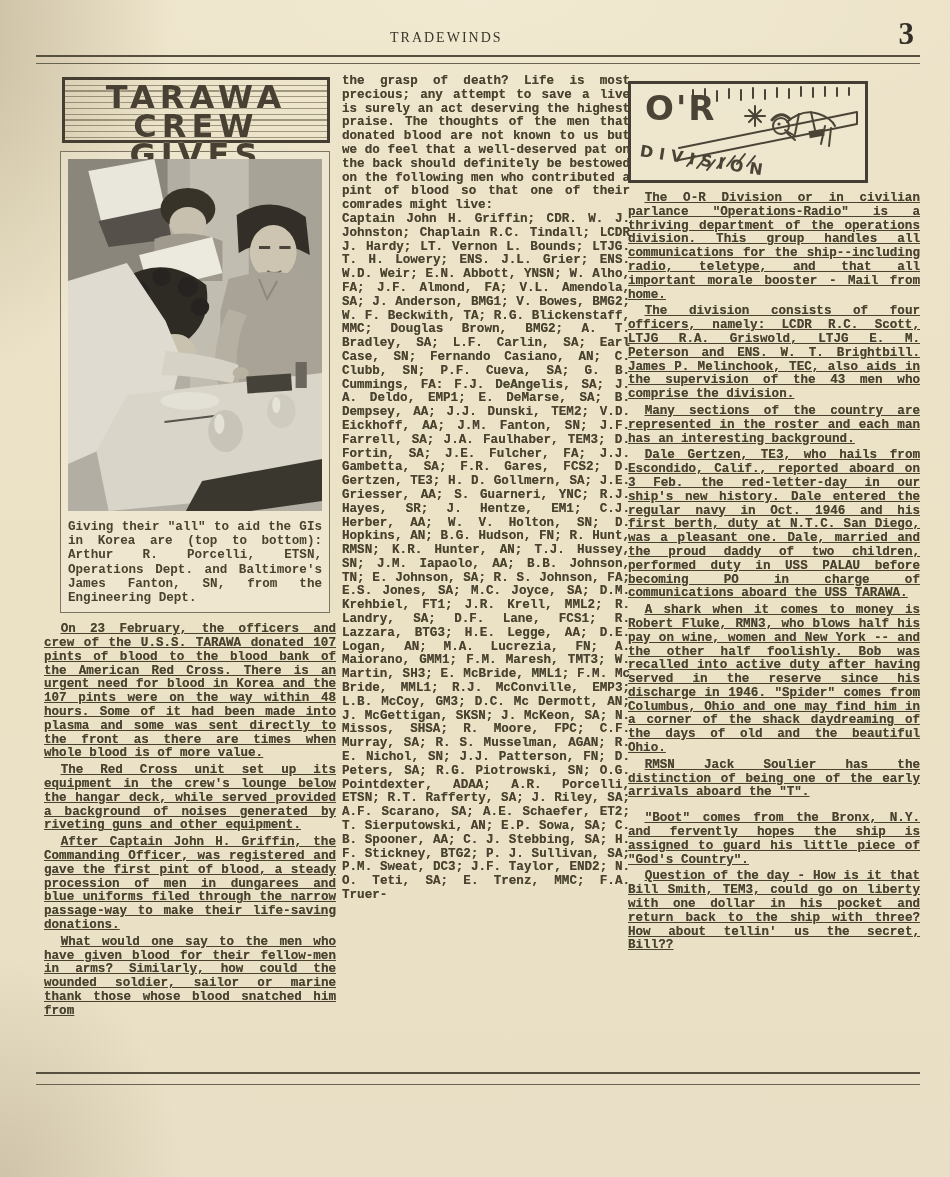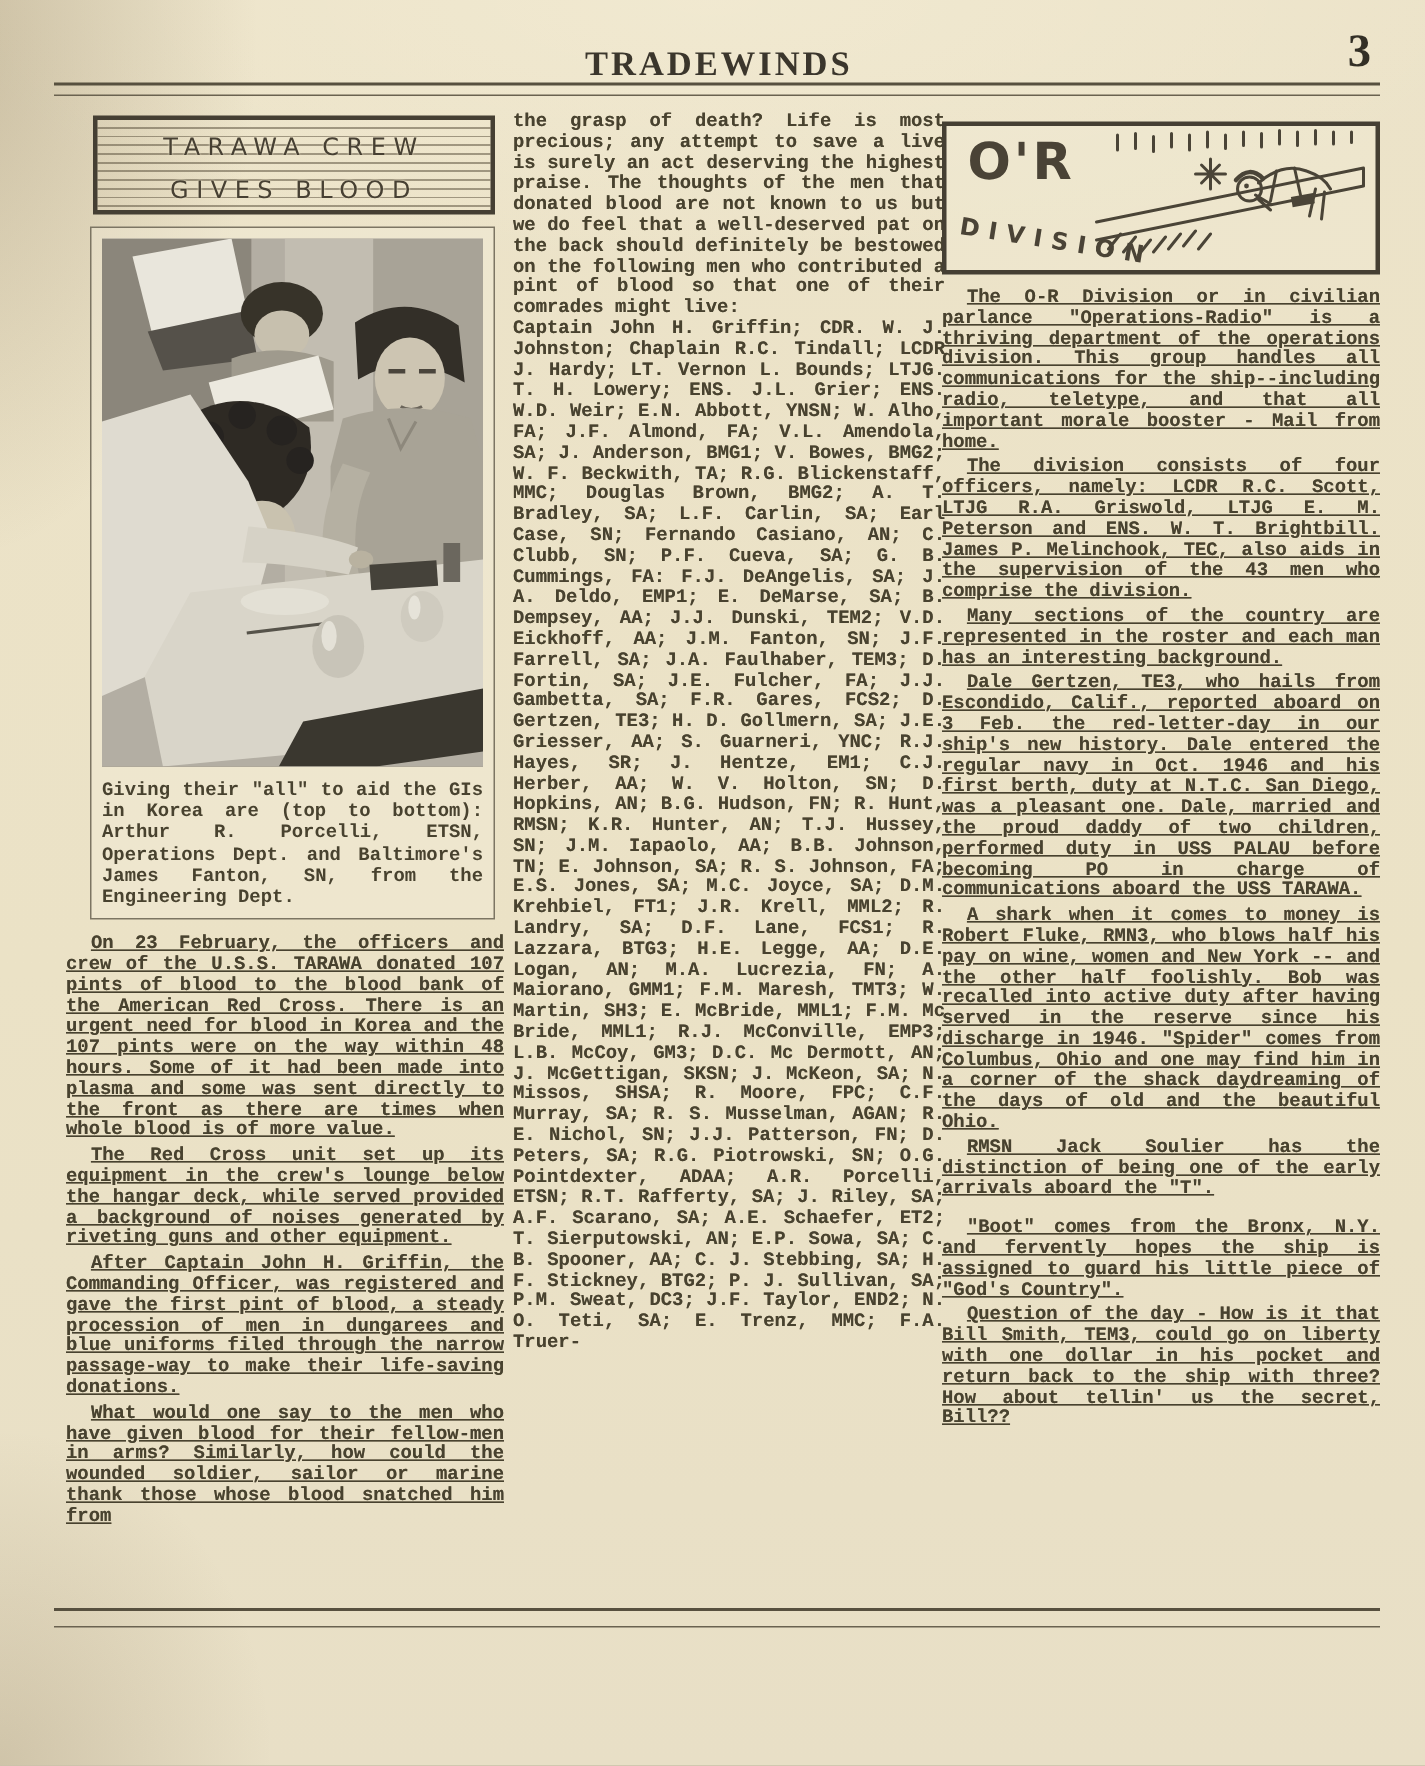--- a/index.html
+++ b/index.html
@@ -9,21 +9,21 @@
       radial-gradient(ellipse 300px 500px at -4% 2%, rgba(120,100,66,.30), rgba(120,100,66,0) 70%),
       radial-gradient(ellipse 260px 320px at 0% 100%, rgba(120,100,66,.22), rgba(120,100,66,0) 70%),
       radial-gradient(ellipse 900px 300px at 50% 0%, rgba(255,250,230,.25), rgba(255,250,230,0) 60%),
       linear-gradient(180deg,#ece3c9 0%,#ebe2c6 55%,#e8dfc6 100%);
     font-family:"Liberation Mono", monospace;
     color:#453f33;
   }
   
   .masthead{
     position:absolute;left:390px;top:30px;
-    font-family:"Liberation Serif", serif;font-size:23px;letter-spacing:2px;color:#3b362c;font-weight:bold;
+    font-family:"Liberation Serif", serif;font-size:14px;letter-spacing:2px;color:#3b362c;
   }
   .pagenum{
     position:absolute;right:36px;top:16px;
     font-family:"Liberation Serif", serif;font-weight:bold;font-size:31px;color:#332f26;
   }
   .rule{position:absolute;left:36px;right:30px;border-top:2px solid #57503f;border-bottom:1.5px solid #6a6250;}
   .rule-top{top:55px;height:6px;}
   .rule-bottom{top:1072px;height:10px;}
   
   .col{position:absolute;top:75px;overflow:hidden;text-align:justify;}
@@ -36,34 +36,34 @@
   p.roster{margin:0;}
   p.gap{margin-top:12px;}
   
   .headline-box{
     box-sizing:border-box;margin:2px 0 8px 18px;width:268px;height:66px;
     border:3px solid #453f33;padding-top:3px;
     background:repeating-linear-gradient(180deg, rgba(0,0,0,0) 0 4.6px, rgba(96,86,66,.55) 4.6px 5.8px);
     text-align:center;
   }
   .headline-line{
-    font-family:"DejaVu Sans", sans-serif;font-weight:normal;font-size:16px;line-height:29px;
+    font-family:"DejaVu Sans", sans-serif;font-weight:bold;font-size:32px;line-height:29px;
     letter-spacing:5px;color:#474033;text-shadow:0 0 1px rgba(236,227,201,.9), 0 0 2px rgba(236,227,201,.8);
   }
   
   .photo-figure{
     box-sizing:border-box;margin:6px 0 10px 16px;width:270px;
     border:1.5px solid #7c7563;padding:7px;background:rgba(244,238,220,.35);
   }
   .photo{width:100%;height:352px;overflow:hidden;background:#b3aea3;box-shadow:0 0 0 1px #8a8478 inset;}
   .photo svg{display:block;width:100%;height:100%;}
   figcaption{margin-top:9px;font-size:12.6px;line-height:14.2px;font-weight:bold;text-align:justify;color:#48422f;}
   
   .division-box{
-    position:relative;box-sizing:border-box;width:292px;height:102px;margin:6px 0 9px;
+    position:relative;box-sizing:border-box;width:240px;height:102px;margin:6px 0 9px;
     border:3px solid #453f33;background:rgba(244,238,220,.25);overflow:hidden;
   }
   .division-title-1{
     position:absolute;left:14px;top:4px;
     font-family:"DejaVu Sans", sans-serif;font-weight:bold;font-size:34px;letter-spacing:2px;color:#4a4336;
   }
   .division-title-2{
     position:absolute;left:9px;top:57px;
     font-family:"DejaVu Sans", sans-serif;font-weight:bold;font-size:16px;letter-spacing:6px;color:#4a4336;
     transform:rotate(9deg);transform-origin:left center;

